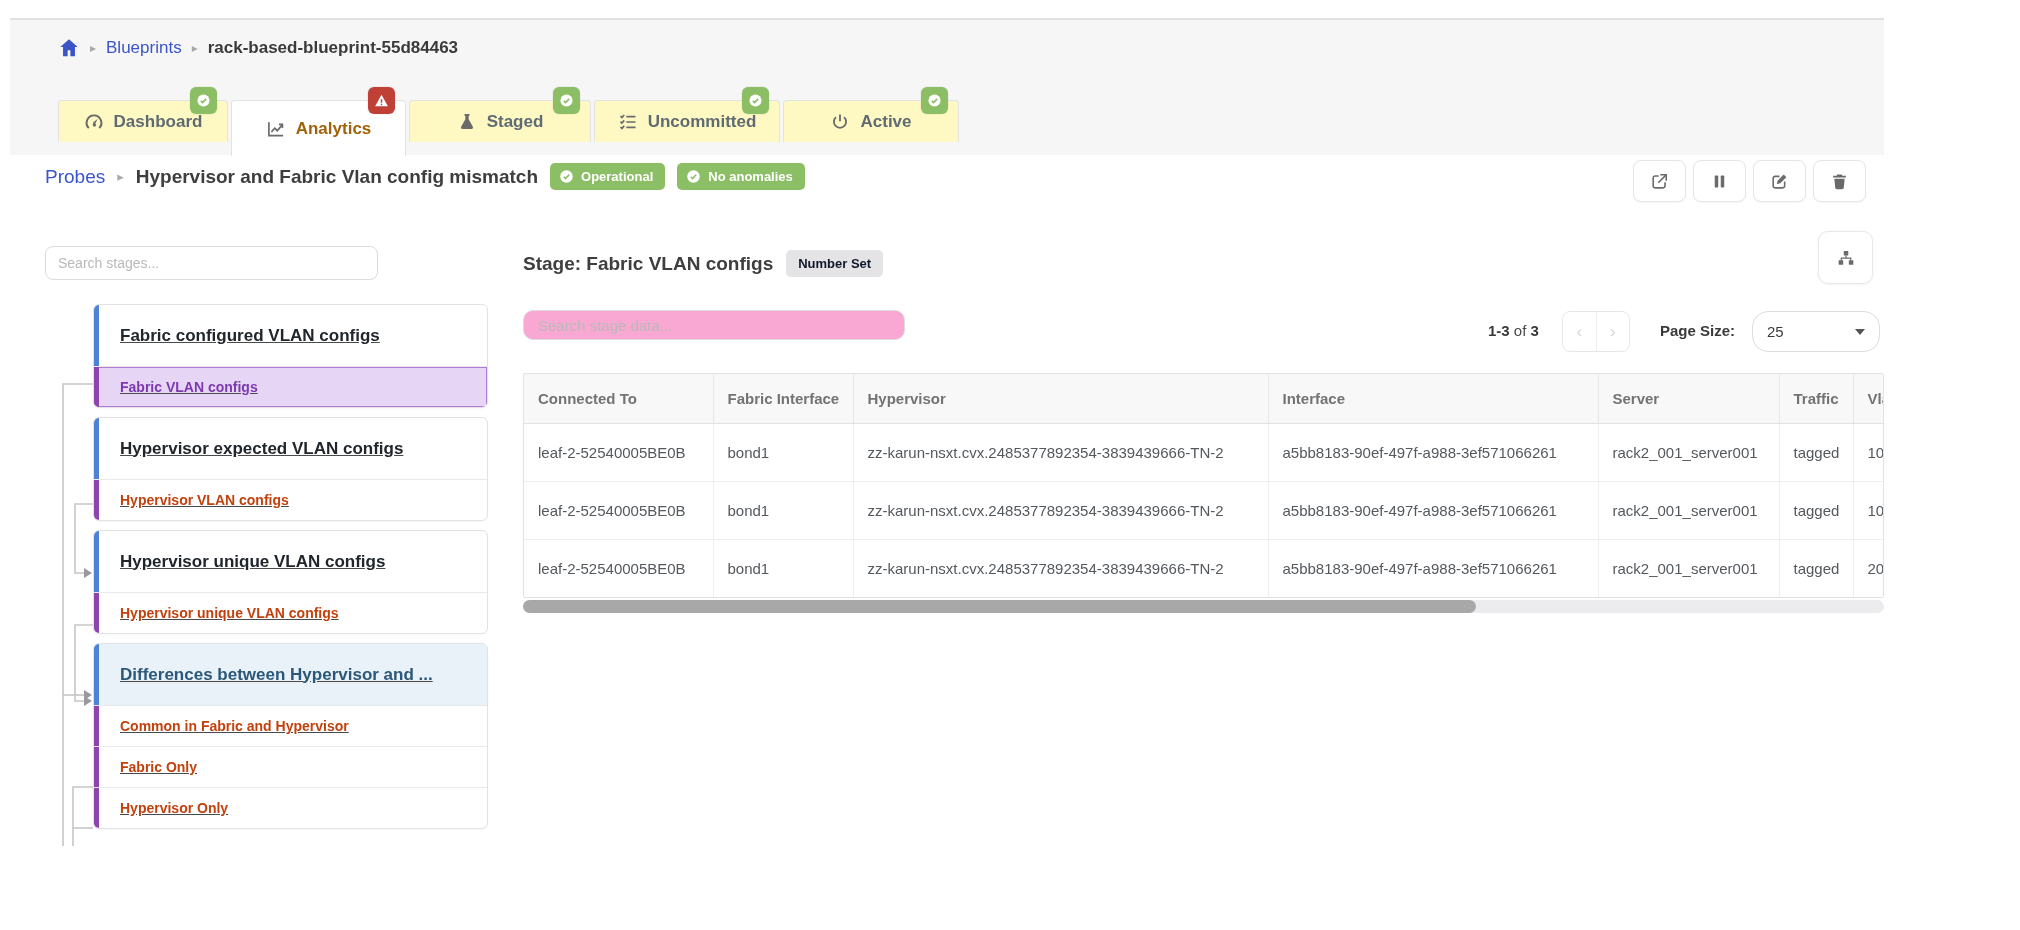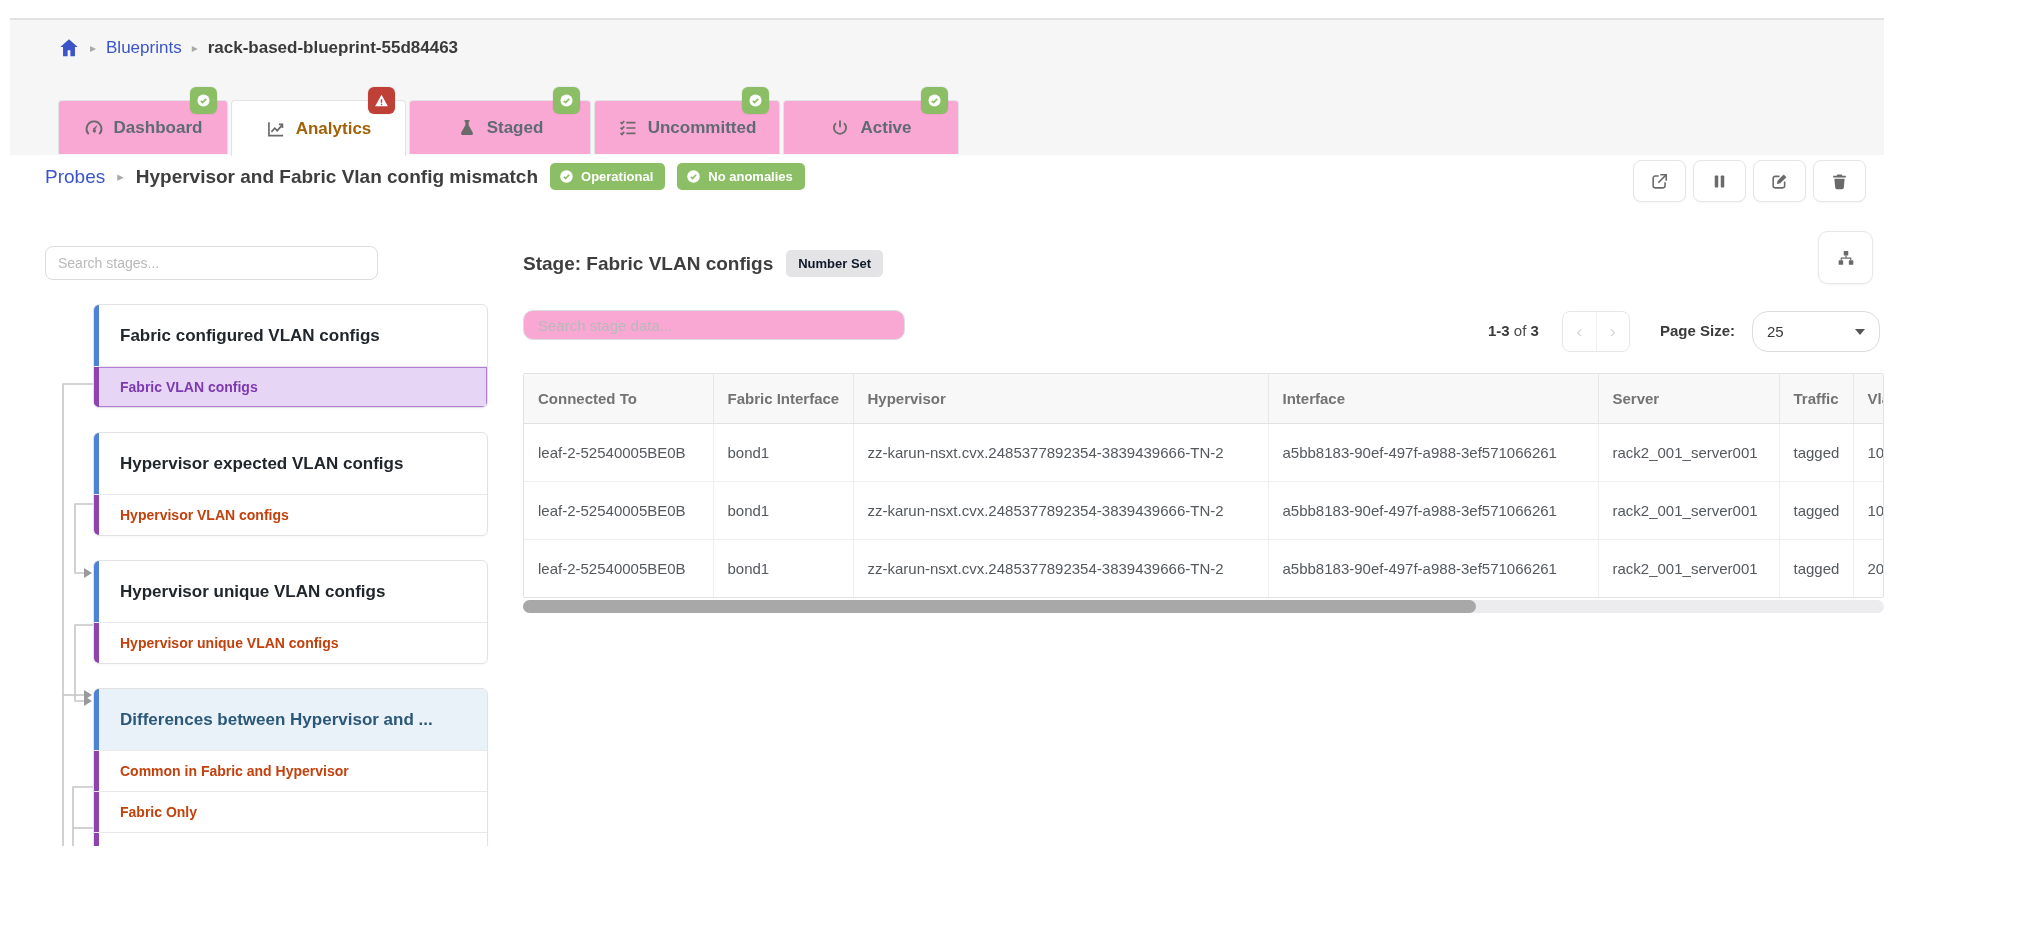--- a/index.html
+++ b/index.html
@@ -14,22 +14,22 @@
   
   .crumbs { position:absolute; left:48px; top:17px; display:flex; align-items:center; gap:10px;
     font-size:17px; }
   .crumbs .home svg { width:22px; height:22px; display:block; }
   .crumb-sep { color:#a9a9a9; font-size:12px; }
   .crumb-link { color:#3b55c8; cursor:pointer; }
   .crumb-current { color:#3a3a3a; font-weight:bold; }
 
   
   .tabbar { position:absolute; left:48px; bottom:0; display:flex; gap:3px; }
-  .tab { position:relative; height:54px; display:flex; align-items:center; justify-content:center;
-    gap:10px; background:#f9a8d4; border:1px solid #e3e3e5; border-bottom:none;
+  .tab { position:relative; height:42px; display:flex; align-items:center; justify-content:center;
+    gap:10px; background:#fef9c3; border:1px solid #e3e3e5; border-bottom:none;
     border-radius:4px 4px 0 0; color:#5f6a72; font-size:17px; font-weight:600; cursor:pointer; }
   .tab.active { background:#ffffff; color:#a16207; font-weight:bold; height:56px; margin-bottom:-1px; }
   .tab .ticon { width:20px; height:20px; color:#6a6a6a; }
   .tab .ticon svg { width:20px; height:20px; display:block; }
   .tab-badge { position:absolute; top:-14px; right:10px; width:27px; height:27px; border-radius:6px;
     display:flex; align-items:center; justify-content:center; box-shadow:0 0 0 1px rgba(0,0,0,0.04); }
   .tab-badge svg { width:17px; height:17px; display:block; }
   .tab-badge.ok { background:#8cbf65; }
   .tab-badge.warn { background:#bf4036; }
 
@@ -54,22 +54,22 @@
   .sitemap-btn svg { width:20px; height:20px; display:block; }
 
   
   .sidebar { position:absolute; left:45px; top:246px; width:445px; height:600px; overflow:hidden; }
   .stage-search { width:333px; height:34px; border:1px solid #dcdcde; border-radius:8px;
     padding:0 12px; font-size:14px; color:#444; outline:none; background:#fff;
     font-family:"Liberation Sans","DejaVu Sans",sans-serif; }
   .stage-search::placeholder, .data-search::placeholder { color:#b9b9b9; }
   .connectors { position:absolute; left:0; top:0; width:50px; height:620px; pointer-events:none; }
   .cards { margin:24px 0 0 48px; width:395px; }
-  .card { border:1px solid #e2e2e4; border-radius:6px; background:#fff; margin-bottom:24px;
-    box-shadow:0 1px 2px rgba(0,0,0,0.03); overflow:hidden; }
+  .card { border:1px solid #e2e2e4; border-radius:6px; background:#fff; margin-bottom:9px;
+    box-shadow:0 1px 2px rgba(0,0,0,0.03); overflow:hidden;text-decoration:underline; }
   .card-head { position:relative; height:61px; display:flex; align-items:center;
     padding-left:26px; font-size:17px; font-weight:bold; color:#20262c; cursor:pointer; }
   .card-head::before { content:""; position:absolute; left:0; top:0; bottom:0; width:5px; background:#4e82d4; }
   .card-head.hl { background:#e9f1f9; color:#2b5878; }
   .card-item { position:relative; height:41px; display:flex; align-items:center; padding-left:26px;
     font-size:14px; font-weight:600; color:#c2410c; border-top:1px solid #e9e9eb; cursor:pointer; }
   .card-item::before { content:""; position:absolute; left:0; top:0; bottom:0; width:5px; background:#8e44ad; }
   .card-item.selected { background:#e6d5f5; color:#7d3ab0; box-shadow:inset 0 0 0 1px #b07cd6; }
 
   

